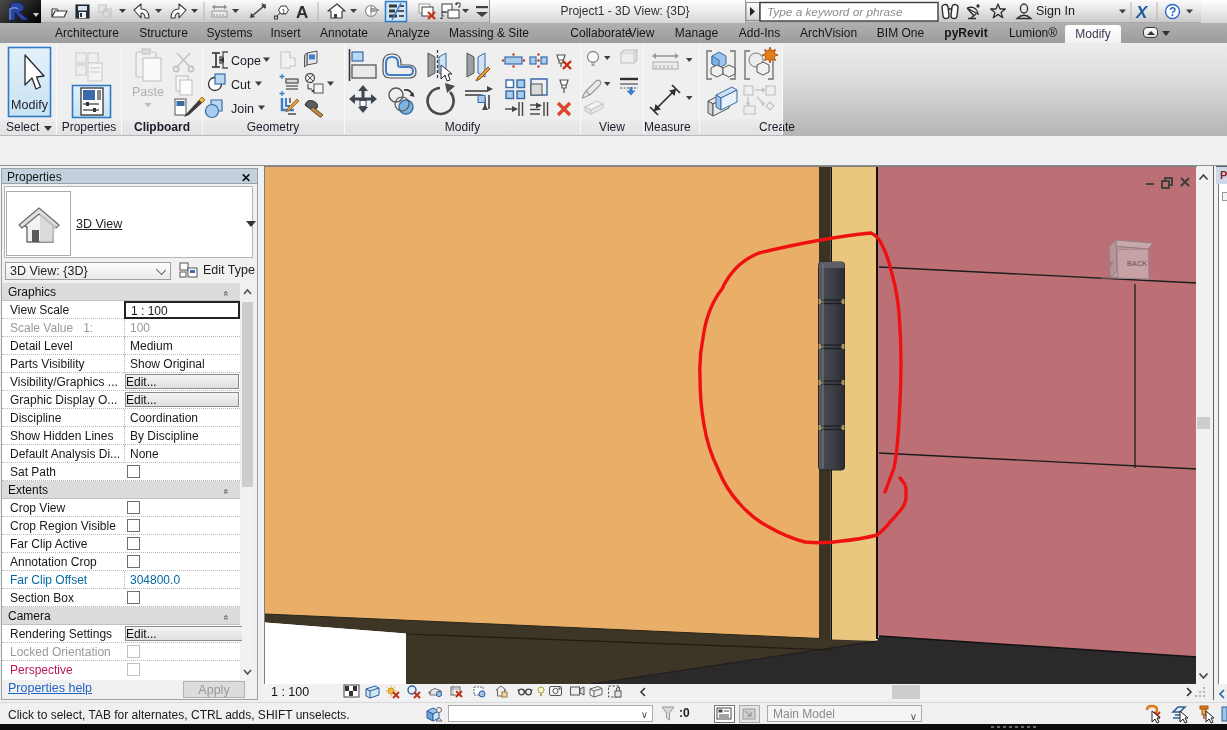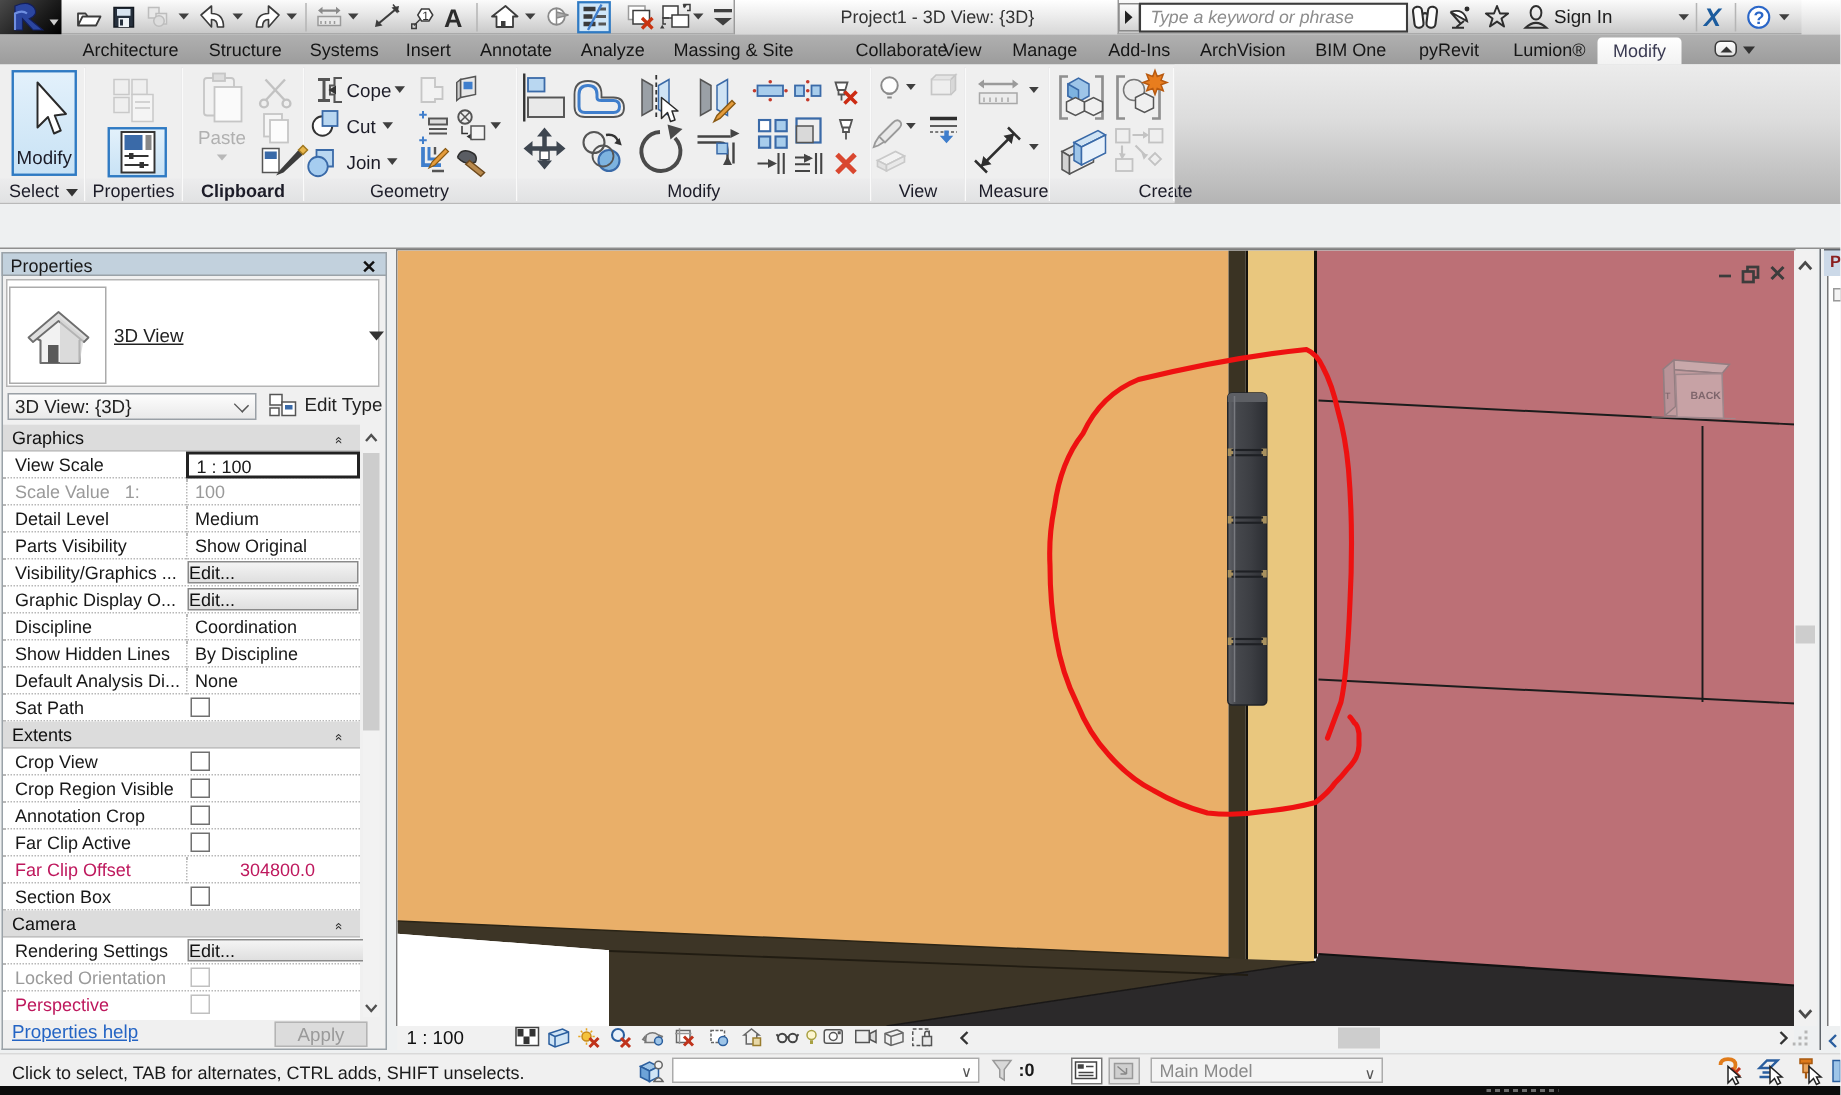--- a/index.html
+++ b/index.html
@@ -189,38 +189,38 @@
   <div class="tab" style="left:267px;top:23px;width:37px;">Insert</div>
   <div class="tab" style="left:316px;top:23px;width:56px;">Annotate</div>
   <div class="tab" style="left:384px;top:23px;width:49px;">Analyze</div>
   <div class="tab" style="left:446px;top:23px;width:86px;">Massing &amp; Site</div>
   <div class="tab" style="left:567px;top:23px;width:68px;">Collaborate</div>
   <div class="tab" style="left:625px;top:23px;width:33px;">View</div>
   <div class="tab" style="left:671px;top:23px;width:51px;">Manage</div>
   <div class="tab" style="left:735px;top:23px;width:49px;">Add-Ins</div>
   <div class="tab" style="left:797px;top:23px;width:63px;">ArchVision</div>
   <div class="tab" style="left:872px;top:23px;width:57px;">BIM One</div>
-  <div class="tab" style="left:941px;top:23px;width:50px;">pyRevit</div>
+  <div class="tab" style="left:941px;top:23px;width:50px;font-weight:bold;">pyRevit</div>
   <div class="tab" style="left:1003px;top:23px;width:60px;">Lumion®</div>
 </div>
 <div id="modifytab">Modify</div>
 <div id="collapsebtn"></div>
 <div id="collapsearrow"></div>
 <div class="abs" id="ribbon"></div>
 <div class="abs" id="ribbonvoid"></div>
 <div id="ribbonpanels">
   <div class="abs" style="left:0;top:119px;width:783px;height:16px;background:linear-gradient(#ececed,#e1e2e3);"></div>
   <div class="abs rlabel" style="left:6px;top:120px;">Select</div>
   <div class="abs" style="left:44px;top:126px;width:0;height:0;border-left:4px solid transparent;border-right:4px solid transparent;border-top:5px solid #333;"></div>
   <div class="abs rlabel" style="left:57px;top:120px;width:64px;text-align:center;">Properties</div>
   <div class="abs rlabel" style="left:122px;top:120px;width:80px;text-align:center;font-weight:bold;">Clipboard</div>
   <div class="abs rlabel" style="left:203px;top:120px;width:140px;text-align:center;">Geometry</div>
   <div class="abs rlabel" style="left:345px;top:120px;width:235px;text-align:center;">Modify</div>
   <div class="abs rlabel" style="left:581px;top:120px;width:62px;text-align:center;">View</div>
-  <div class="abs rlabel" style="left:644px;top:120px;width:55px;text-align:right;">Measure</div>
+  <div class="abs rlabel" style="left:644px;top:120px;width:55px;text-align:left;">Measure</div>
   <div class="abs rlabel" style="left:736px;top:120px;width:82px;text-align:center;">Create</div>
   <div class="psep" style="left:56px;"></div>
   <div class="psep" style="left:121px;"></div>
   <div class="psep" style="left:202px;"></div>
   <div class="psep" style="left:344px;"></div>
   <div class="psep" style="left:580px;"></div>
   <div class="psep" style="left:643px;"></div>
   <div class="psep" style="left:699px;"></div>
   <div class="psep" style="left:782px;"></div>
   <svg class="abs" style="left:0;top:43px;" width="790" height="93">
@@ -821,32 +821,32 @@
         <span class="cb"></span>
       </span>
     </div>
   <div class="grow">
       <span class="lab">Crop Region Visible</span>
       <span class="valraw">
         <span class="cb"></span>
       </span>
     </div>
   <div class="grow">
+      <span class="lab">Far Clip Active</span>
+      <span class="valraw">
+        <span class="cb"></span>
+      </span>
+    </div>
+  <div class="grow">
       <span class="lab">Annotation Crop</span>
       <span class="valraw">
         <span class="cb"></span>
       </span>
     </div>
-  <div class="grow">
-      <span class="lab">Far Clip Active</span>
-      <span class="valraw">
-        <span class="cb"></span>
-      </span>
-    </div>
-  <div class="grow" style="color:#be185d;text-align:center;">
+  <div class="grow" style="color:#0369a1;">
       <span class="lab">Far Clip Offset</span>
       <span class="val">304800.0</span>
     </div>
   <div class="grow">
       <span class="lab">Section Box</span>
       <span class="valraw">
         <span class="cb"></span>
       </span>
     </div>
   <div class="ghead">Camera<span class="chev">«</span></div>

